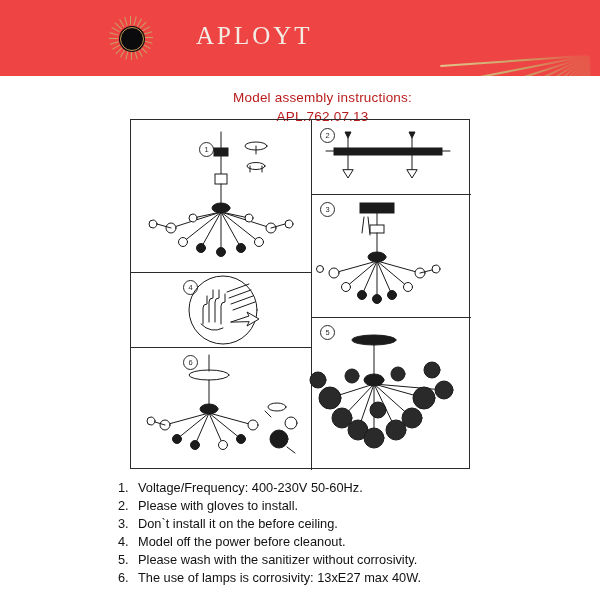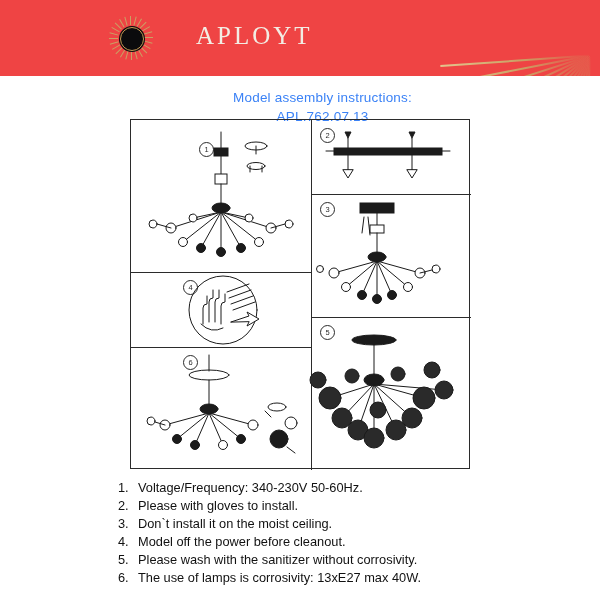--- a/index.html
+++ b/index.html
@@ -83,21 +83,21 @@
     width: 150px;
     height: 1.6px;
     background: linear-gradient(90deg, rgba(201,160,99,0) 0%, #c9a063 45%, #e4c48d 100%);
     transform-origin: 0 50%;
   }
 
   
   .title-wrap {
     text-align: center;
     margin-top: 14px;
-    color: #3b82f6;
+    color: #b91c1c;
     padding-left: 45px;
   }
   .title-main {
     font-size: 13.5px;
     letter-spacing: .2px;
   }
   .title-model {
     font-size: 13.5px;
     margin-top: 4px;
     letter-spacing: .2px;
@@ -400,29 +400,29 @@
           <circle cx="66" cy="92" r="8"></circle>
         </g>
       </g>
     </svg>
 
   </div>
 
   <div class="notes">
     <div class="note-row">
       <span class="note-idx">1.</span>
-      <span class="note-txt">Voltage/Frequency: 340-230V 50-60Hz.</span>
+      <span class="note-txt">Voltage/Frequency: 400-230V 50-60Hz.</span>
     </div>
     <div class="note-row">
       <span class="note-idx">2.</span>
       <span class="note-txt">Please with gloves to install.</span>
     </div>
     <div class="note-row">
       <span class="note-idx">3.</span>
-      <span class="note-txt">Don`t install it on the moist ceiling.</span>
+      <span class="note-txt">Don`t install it on the before ceiling.</span>
     </div>
     <div class="note-row">
       <span class="note-idx">4.</span>
       <span class="note-txt">Model off the power before cleanout.</span>
     </div>
     <div class="note-row">
       <span class="note-idx">5.</span>
       <span class="note-txt">Please wash with the sanitizer without corrosivity.</span>
     </div>
     <div class="note-row">

